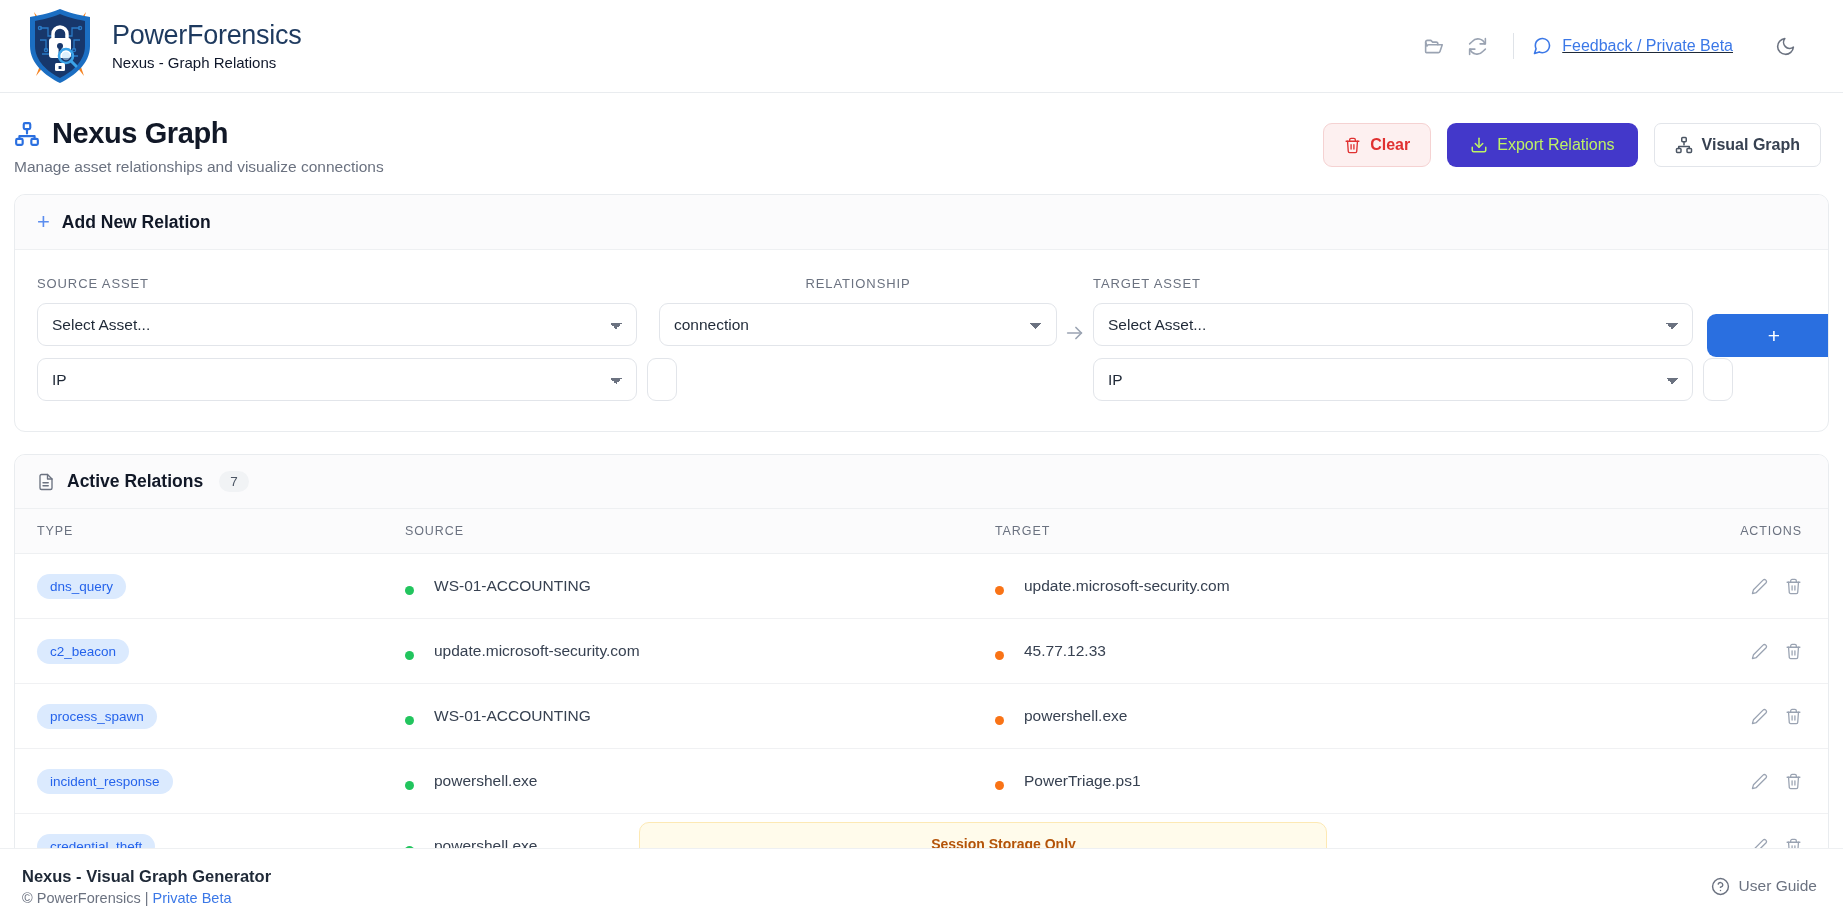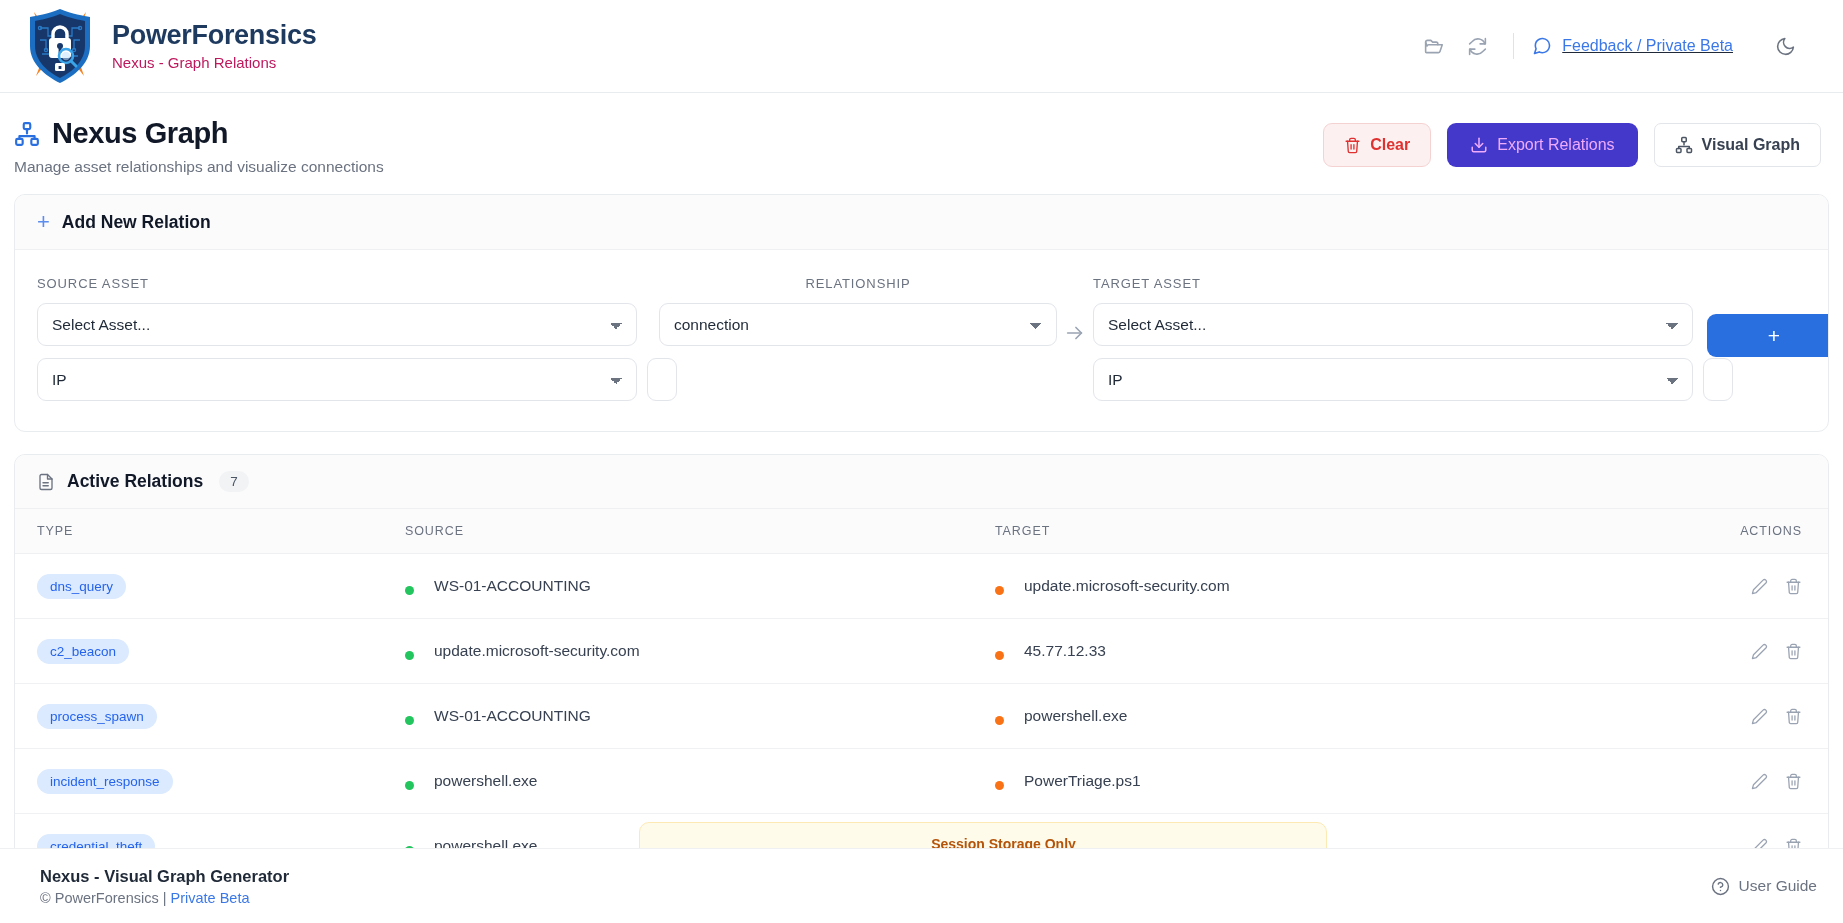--- a/index.html
+++ b/index.html
@@ -21,25 +21,25 @@
     display: flex;
     align-items: center;
     justify-content: space-between;
     padding: 0 36px 0 0;
     background: #fff;
   }
   .brand { display: flex; align-items: center; gap: 14px; padding-left: 22px; }
   .logo-shield { width: 76px; height: 80px; position: relative; flex: 0 0 auto; }
   .brand-text { display: flex; flex-direction: column; justify-content: center; }
   .brand-title {
-    font-size: 27px; font-weight: bold; color: #1e3a5f; letter-spacing: -0.3px;
+    font-size: 27px; font-weight: normal; color: #1e3a5f; letter-spacing: -0.3px;
     line-height: 1.1;
     text-align: right;
   }
-  .brand-sub { font-size: 15px; color: #be185d; margin-top: 3px; font-weight: 500; }
+  .brand-sub { font-size: 15px; color: #0f172a; margin-top: 3px; font-weight: 500; }
 
   .topbar-right { display: flex; align-items: center; gap: 0; text-decoration: underline; }
   .icon-btn {
     width: 44px; height: 44px; display: flex; align-items: center; justify-content: center;
     color: #9aa3b2; cursor: pointer; border-radius: 6px;
   }
   .topbar-divider { width: 1px; height: 26px; background: #dfe3e8; margin: 0 14px; }
   .feedback-link {
     display: flex; align-items: center; gap: 10px;
     color: #3b78e7; font-size: 16px; cursor: pointer; padding: 6px 4px;
@@ -59,21 +59,21 @@
   .page-title { font-size: 29px; font-weight: bold; color: #111827; letter-spacing: -0.4px; }
   .page-sub { font-size: 15.5px; color: #6b7280; margin-top: 8px; margin-left: 0; }
 
   .page-actions { display: flex; align-items: center; gap: 16px; padding-top: 6px; }
   .btn {
     display: inline-flex; align-items: center; justify-content: center; gap: 9px;
     height: 44px; padding: 0 20px; border-radius: 9px; font-size: 16px;
     cursor: pointer; border: 1px solid transparent; white-space: nowrap; font-weight: bold;
   }
   .btn-clear { background: #fdf0f0; color: #e03131; border-color: #f5d2d2; }
-  .btn-export { background: #4338ca; color: #f0abfc; font-weight: 500; padding: 0 22px; }
+  .btn-export { background: #4338ca; color: #bef264; font-weight: 500; padding: 0 22px; }
   .btn-visual { background: #ffffff; color: #374151; border-color: #e2e5ea; padding: 0 20px; border-radius: 7px; }
 
   
   .card {
     margin: 0 14px 22px 14px;
     background: #ffffff;
     border: 1px solid #e9ecef;
     border-radius: 11px;
     overflow: hidden;
   }
@@ -160,21 +160,21 @@
     display: inline-flex; align-items: center; justify-content: center;
     width: 26px; height: 26px; color: #9aa3b2; cursor: pointer; margin-left: 8px;
     vertical-align: middle;
   }
 
   
   .footer {
     position: absolute; left: 0; bottom: 0; width: 1843px; height: 75px;
     background: #ffffff; border-top: 1px solid #eef0f2;
     display: flex; align-items: center; justify-content: space-between;
-    padding: 0 26px 0 40px;
+    padding: 0 26px 0 22px;
   }
   .footer-left { display: flex; flex-direction: column; gap: 4px; }
   .footer-title { font-size: 16.5px; font-weight: bold; color: #1f2937; }
   .footer-copy { font-size: 14.5px; color: #6b7280; }
   .footer-copy a { color: #3b78e7; text-decoration: none; }
   .footer-right { display: flex; align-items: center; gap: 9px; color: #6b7280; font-size: 15.5px; cursor: pointer; }
 
   .session-banner {
     position: absolute; left: 639px; bottom: 13px; width: 688px;
     background: #fffbeb; border: 1px solid #fde9b4; border-radius: 10px;

